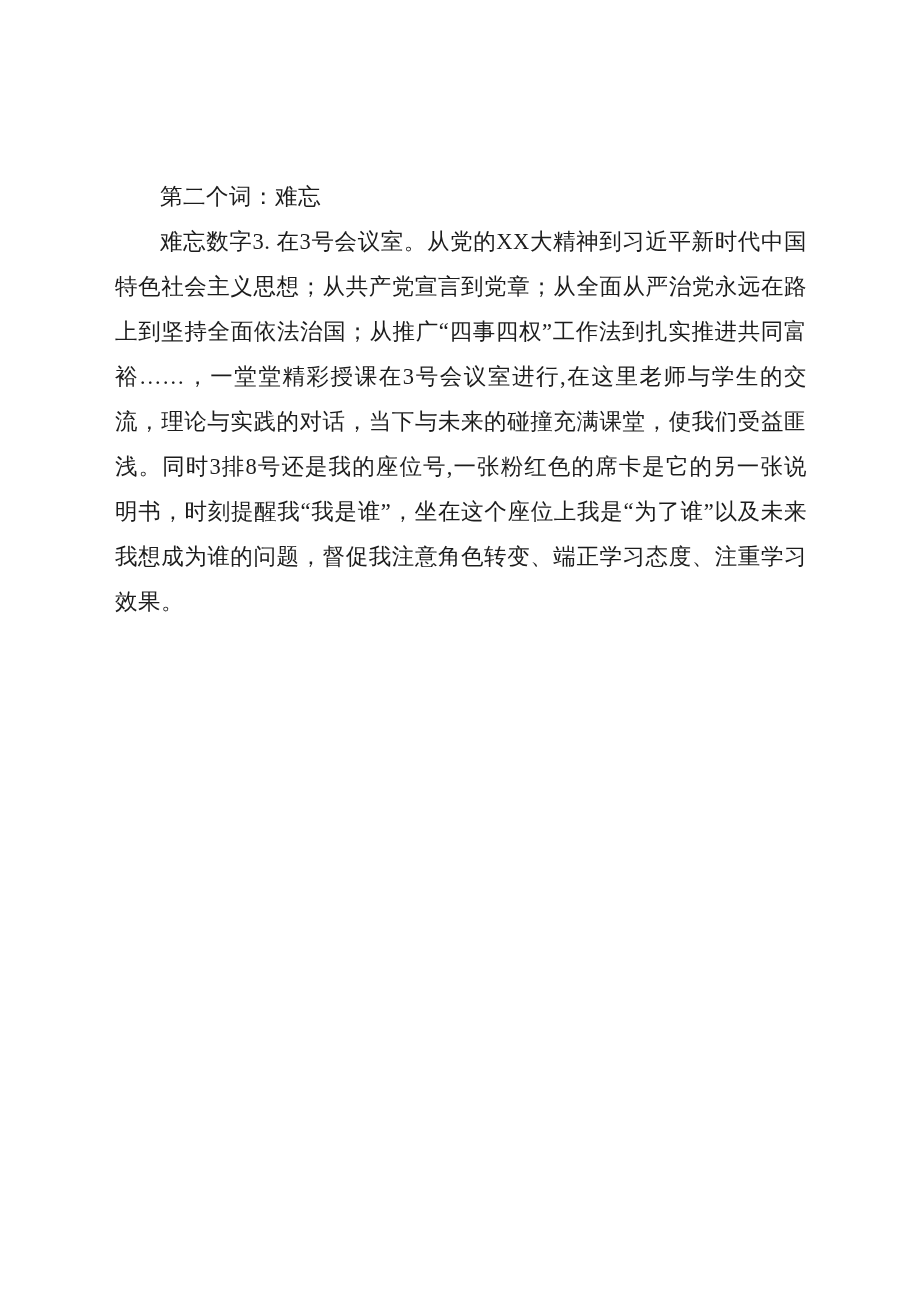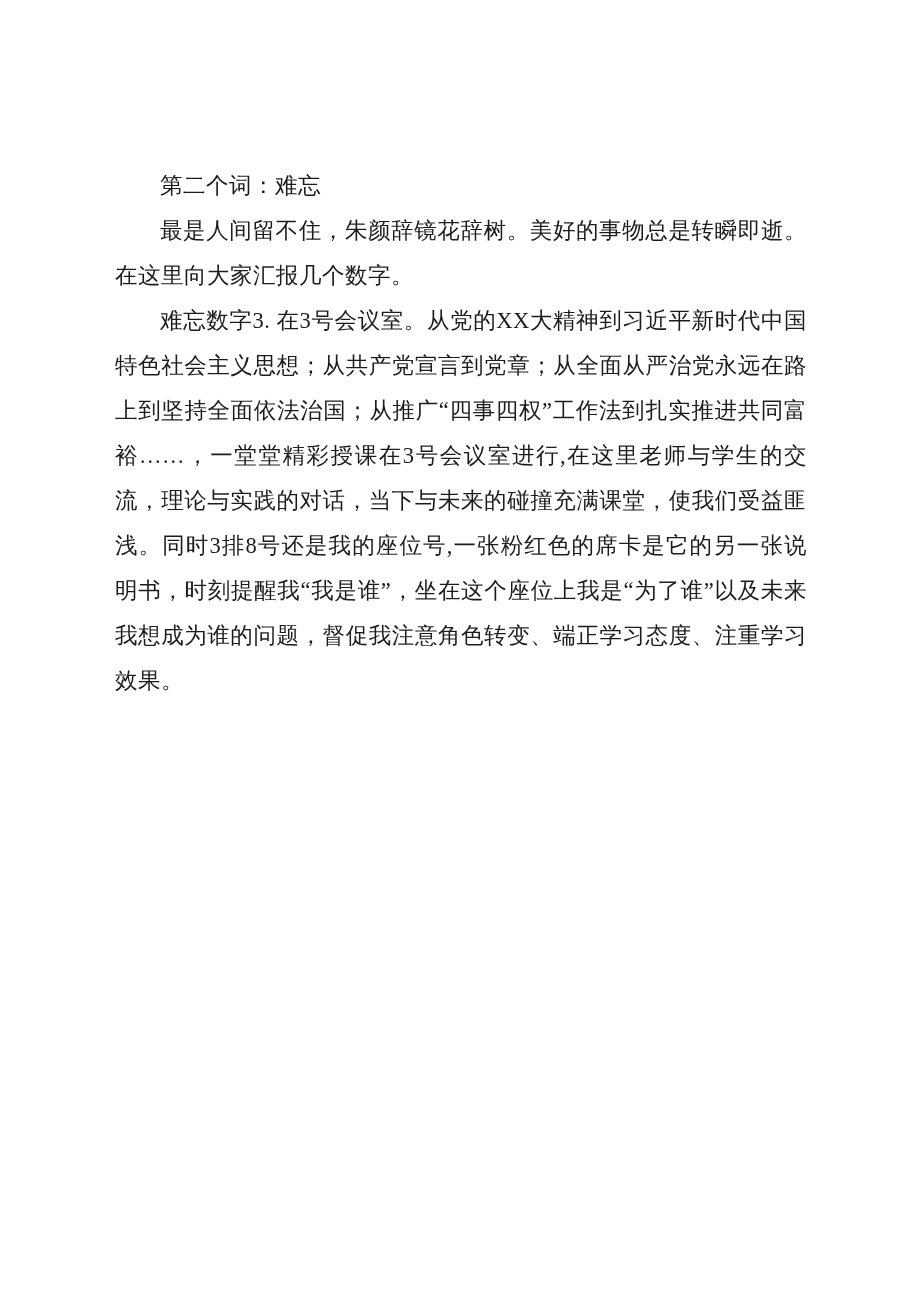--- a/index.html
+++ b/index.html
@@ -4,21 +4,21 @@
 <style>
   html, body {
     margin: 0;
     padding: 0;
     background: #ffffff;
   }
   .page {
     position: relative;
     width: 920px;
     height: 1091px;
-    margin: 0 auto;
+    margin: 11px auto;
     background: #ffffff;
     overflow: hidden;
     box-sizing: border-box;
   }
   .doc-body {
     position: absolute;
     top: 163px;
     left: 115px;
     width: 692px;
     font-family: "Liberation Serif", "DejaVu Serif", serif;
@@ -35,16 +35,15 @@
     letter-spacing: 0.5px;
     word-break: break-all;
   }
 </style>
 </head>
 <body>
 
 <div class="page">
   <div class="doc-body">
       <p class="para">第二个词：难忘</p>
-      <p class="para">最是人间留不住，朱颜辞镜花辞树。美好的事物总是转瞬即逝。在这里向大家汇报几个数字。</p>
       <p class="para">难忘数字3. 在3号会议室。从党的XX大精神到习近平新时代中国特色社会主义思想；从共产党宣言到党章；从全面从严治党永远在路上到坚持全面依法治国；从推广“四事四权”工作法到扎实推进共同富裕……，一堂堂精彩授课在3号会议室进行,在这里老师与学生的交流，理论与实践的对话，当下与未来的碰撞充满课堂，使我们受益匪浅。同时3排8号还是我的座位号,一张粉红色的席卡是它的另一张说明书，时刻提醒我“我是谁”，坐在这个座位上我是“为了谁”以及未来我想成为谁的问题，督促我注意角色转变、端正学习态度、注重学习效果。</p>
     </div>
 </div>
 
 </body></html>

